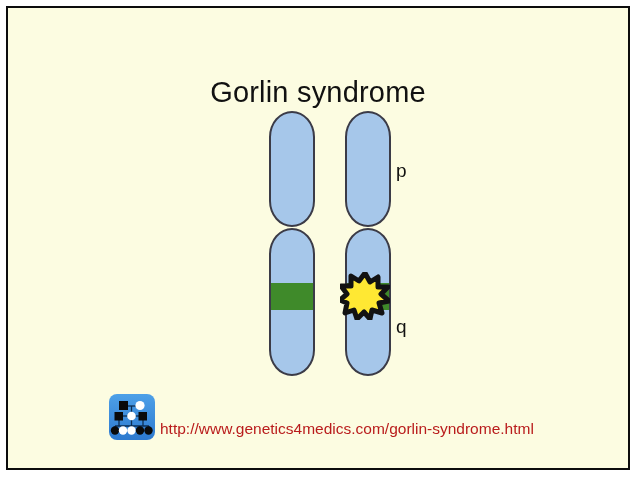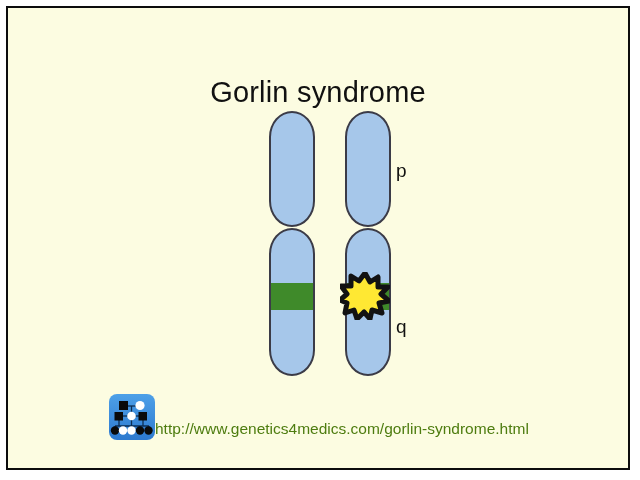--- a/index.html
+++ b/index.html
@@ -107,22 +107,23 @@
   }
   #logo {
     width: 46px;
     height: 46px;
     border-radius: 8px;
     background: linear-gradient(180deg, #4da0e8 0%, #2d79cf 100%);
     flex: 0 0 auto;
   }
   #logo svg { display: block; }
   #url-text {
+    margin-left: 5px;
     font-size: 15.5px;
-    color: #4d7c0f;
+    color: #b91c1c;
     white-space: nowrap;
     align-self: flex-end;
     padding-bottom: 2px;
   }
 </style>
 </head>
 <body>
 
 <div id="slide">
 

